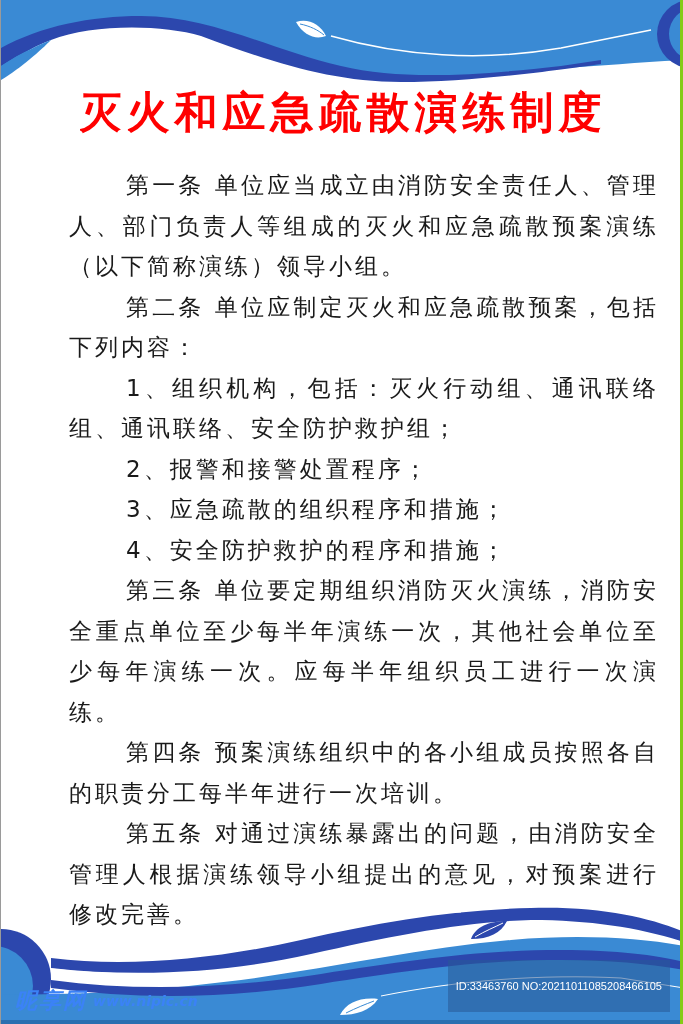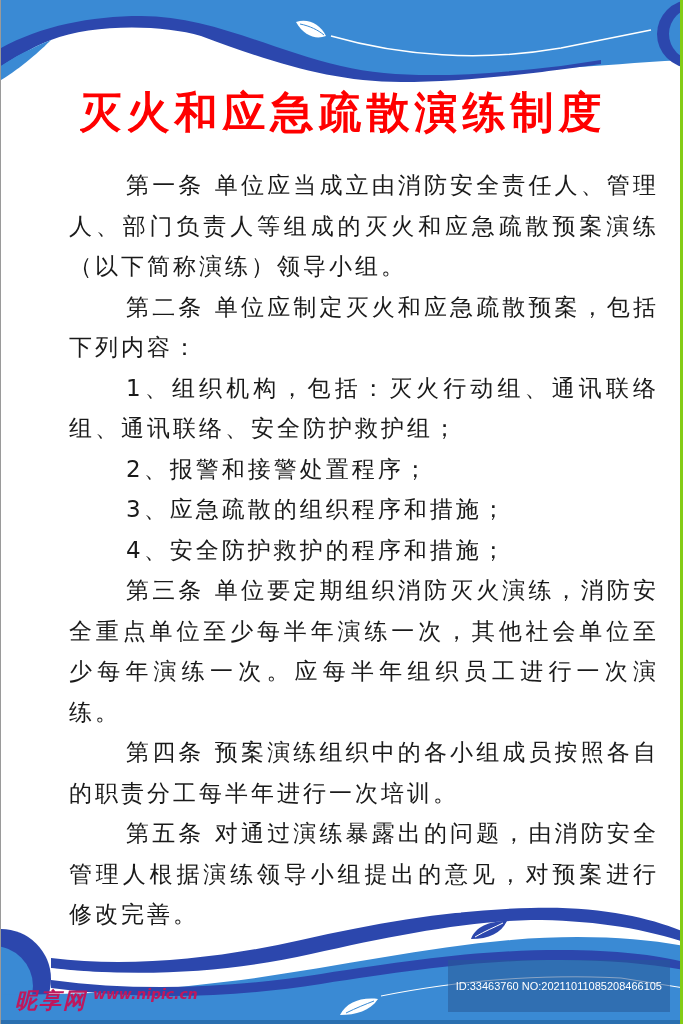--- a/index.html
+++ b/index.html
@@ -60,25 +60,25 @@
       white-space: normal;
     }
 
     .watermark-logo {
       position: absolute;
       left: 14px;
       bottom: 8px;
       font-family: "DejaVu Sans", sans-serif;
       font-weight: bold;
       font-style: italic;
-      color: #be185d;
+      color: #3b82f6;
       font-size: 19px;
       letter-spacing: 1px;
       display: flex;
-      align-items: flex-start;
+      align-items: center;
       gap: 6px;
     }
     .watermark-logo .brand {
       font-size: 22px;
       letter-spacing: 2px;
     }
     .watermark-logo .url {
       font-size: 14px;
       letter-spacing: 0;
     }

